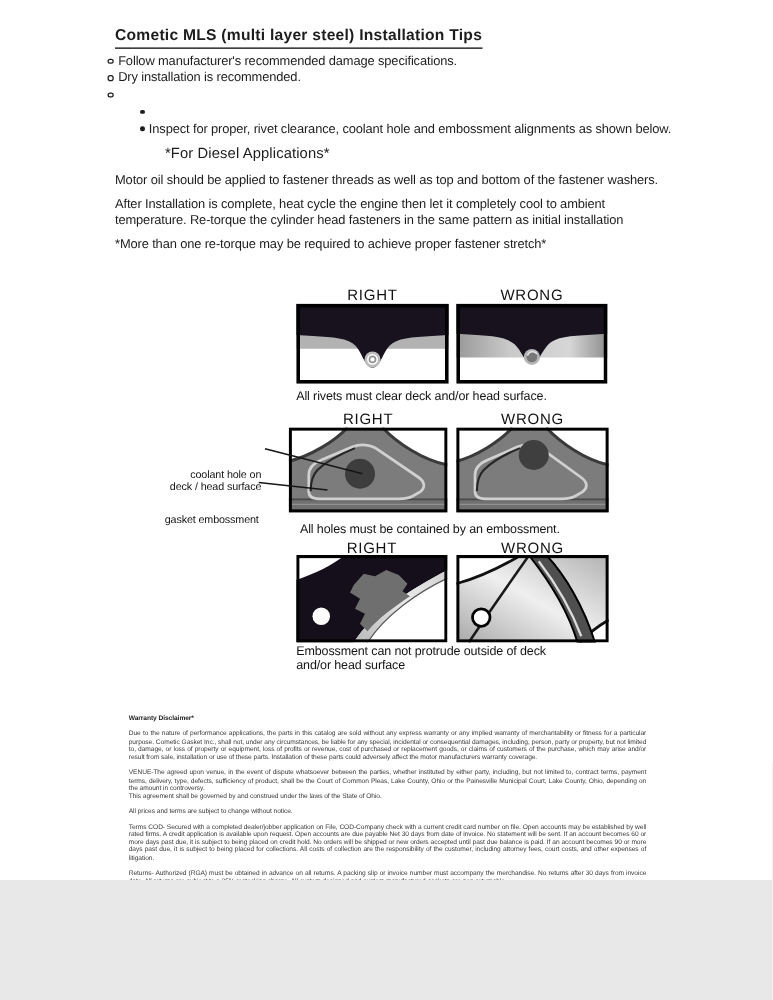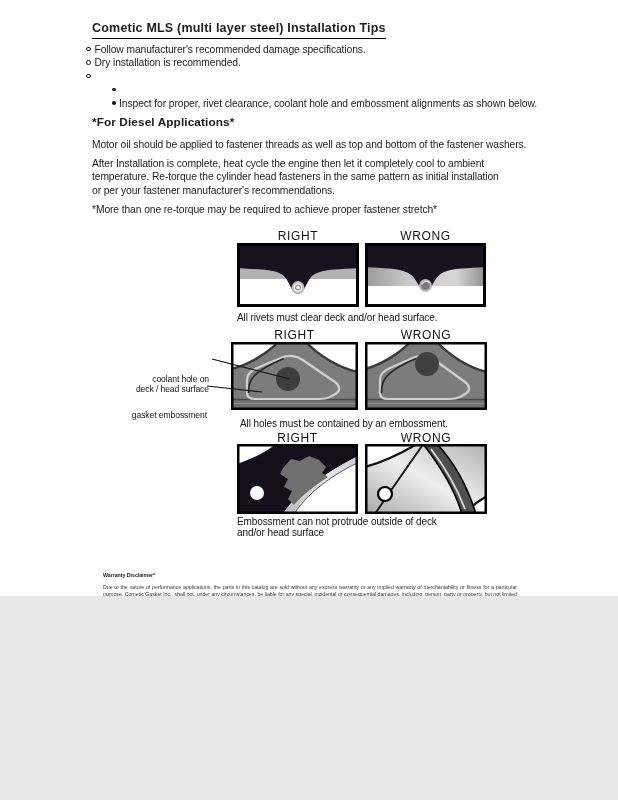--- a/index.html
+++ b/index.html
@@ -1,21 +1,21 @@
 <!DOCTYPE html>
 <html><head>
 <meta charset="utf-8">
 <style>
   * { margin: 0; padding: 0; box-sizing: border-box; }
   html, body { background: #e8e8e8; }
   body { font-family: "Liberation Sans", sans-serif; }
   .page {
     position: relative;
     width: 618px;
-    height: 596px;
+    height: 704px;
     background: #ffffff;
     overflow: hidden;
     color: #1d1d1d;
   }
 
   
   .title {
     position: absolute;
     left: 92px; top: 21px;
     font-size: 12.5px;
@@ -35,21 +35,21 @@
     width: 4.5px; height: 4.5px; border: 1px solid #1d1d1d; border-radius: 50%;
     display: inline-block; margin-right: 4px; flex: 0 0 auto; align-self: center; margin-top: -1px;
   }
   .b-marker {
     width: 3.6px; height: 3.6px; background: #1d1d1d; border-radius: 50%;
     display: inline-block; margin-right: 3.5px; flex: 0 0 auto; align-self: center; margin-top: -1px;
   }
 
   
   .diesel { position: absolute; left: 92px; top: 115px; width: 430px; font-size: 10.3px; letter-spacing: -0.1px; }
-  .diesel h2 { font-size: 11.8px; font-weight: bold; margin-bottom: 9px; letter-spacing: 0.1px; }
+  .diesel h2 { font-size: 11.8px; font-weight: normal; margin-bottom: 9px; letter-spacing: 0.1px; margin-left: 40px; }
   .diesel .para { margin-bottom: 5.5px; }
   .diesel .line { line-height: 13.4px; white-space: nowrap; }
   .diesel .note { margin-top: 3px; line-height: 13.4px; white-space: nowrap; }
 
   
   .dg-label {
     position: absolute; text-align: center;
     font-size: 12px; font-weight: 500; letter-spacing: 0.6px; color: #121212;
   }
   .panel { position: absolute; line-height: 0; }
@@ -108,21 +108,20 @@
   </div>
 
   <div class="diesel">
     <h2>*For Diesel Applications*</h2>
     <div class="para">
       <div class="line">Motor oil should be applied to fastener threads as well as top and bottom of the fastener washers.</div>
     </div>
     <div class="para">
       <div class="line">After Installation is complete, heat cycle the engine then let it completely cool to ambient</div>
       <div class="line">temperature. Re-torque the cylinder head fasteners in the same pattern as initial installation</div>
-      <div class="line">or per your fastener manufacturer's recommendations.</div>
     </div>
     <div class="note">*More than one re-torque may be required to achieve proper fastener stretch*</div>
   </div>
 
   <div class="dg-label" style="left:237px; top:229px; width:122px;">RIGHT</div>
   <div class="dg-label" style="left:365px; top:229px; width:121px;">WRONG</div>
 
   <div class="panel" style="left:237px; top:243px;">
     <svg width="122" height="64" viewBox="0 0 122 64">
       <rect width="122" height="64" fill="#ffffff"></rect>

